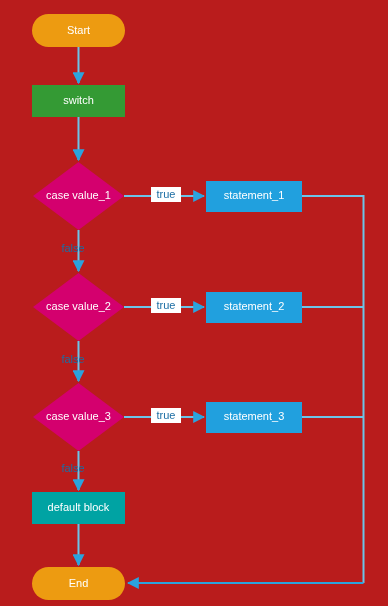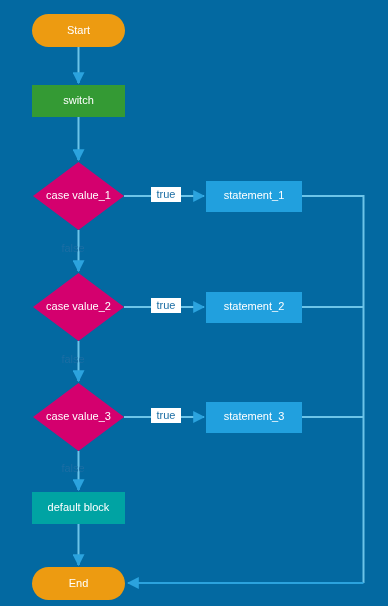--- a/index.html
+++ b/index.html
@@ -7,21 +7,21 @@
     padding: 0;
     background: #ffffff;
   }
   body {
     font-family: "Liberation Sans", sans-serif;
   }
   #canvas {
     position: relative;
     width: 388px;
     height: 606px;
-    background: #0369a1;
+    background: #b91c1c;
     overflow: hidden;
   }
   svg.flow {
     position: absolute;
     top: 0;
     left: 0;
     width: 388px;
     height: 606px;
     display: block;
   }

